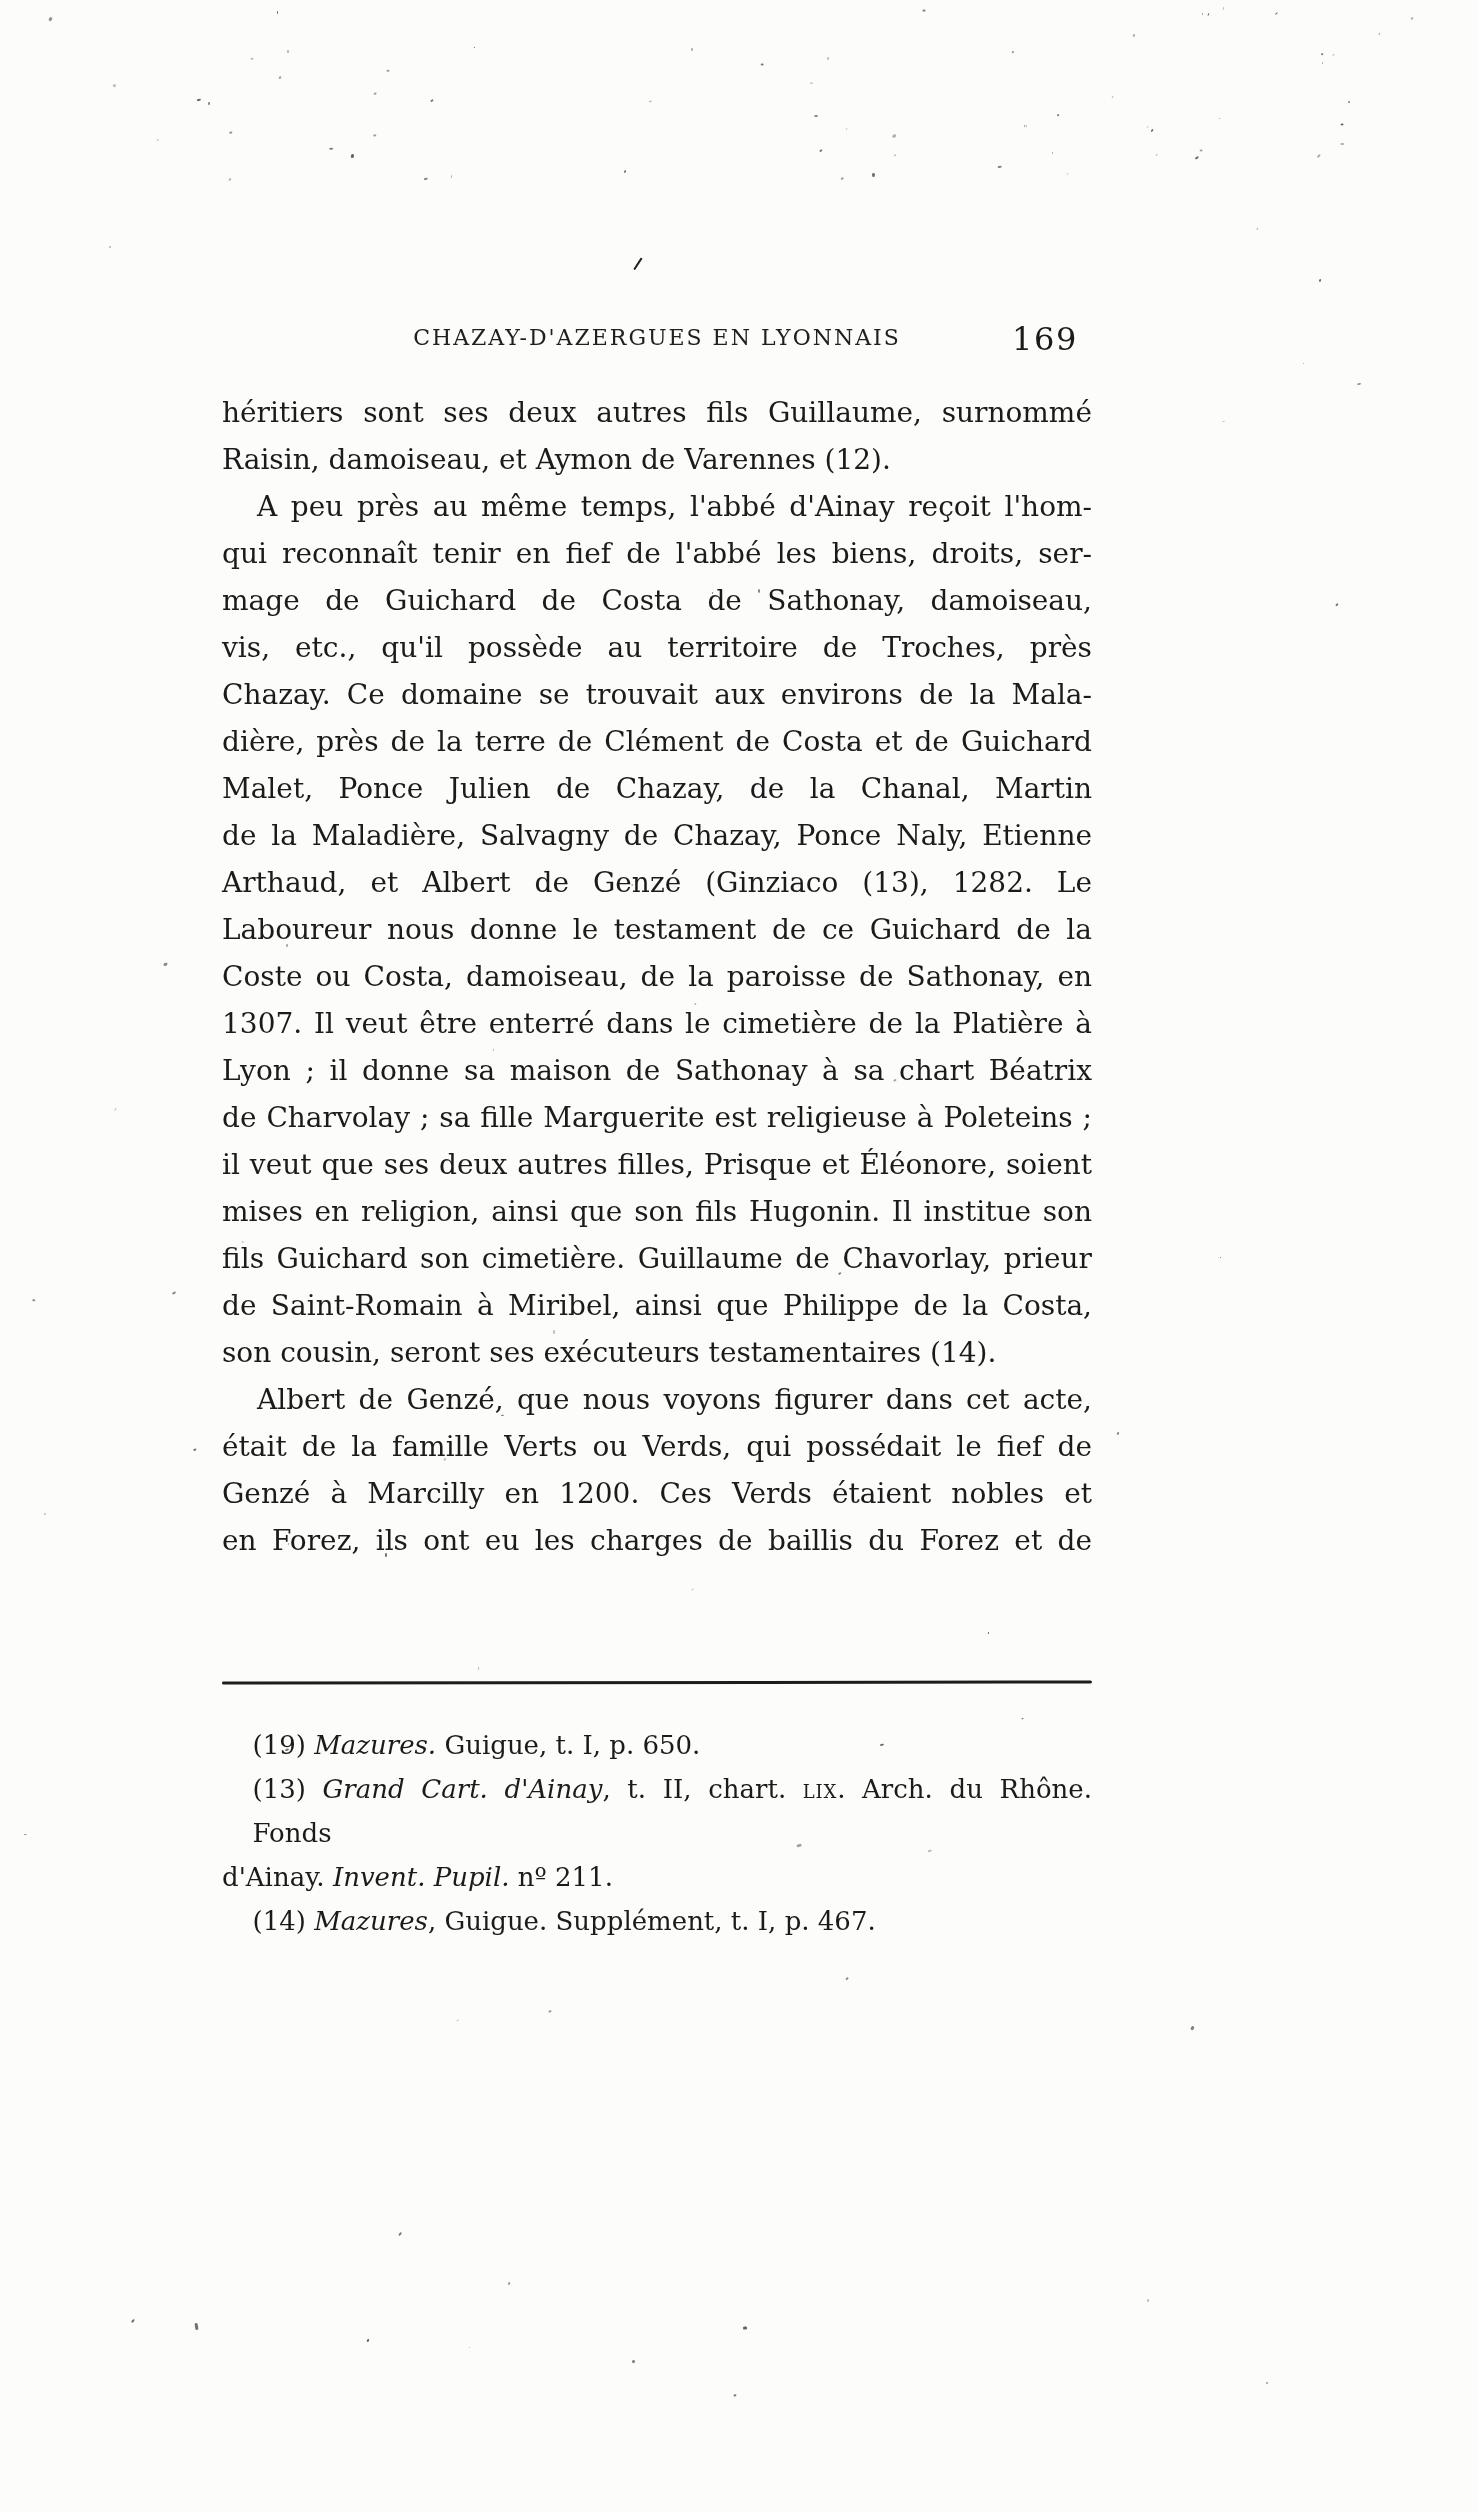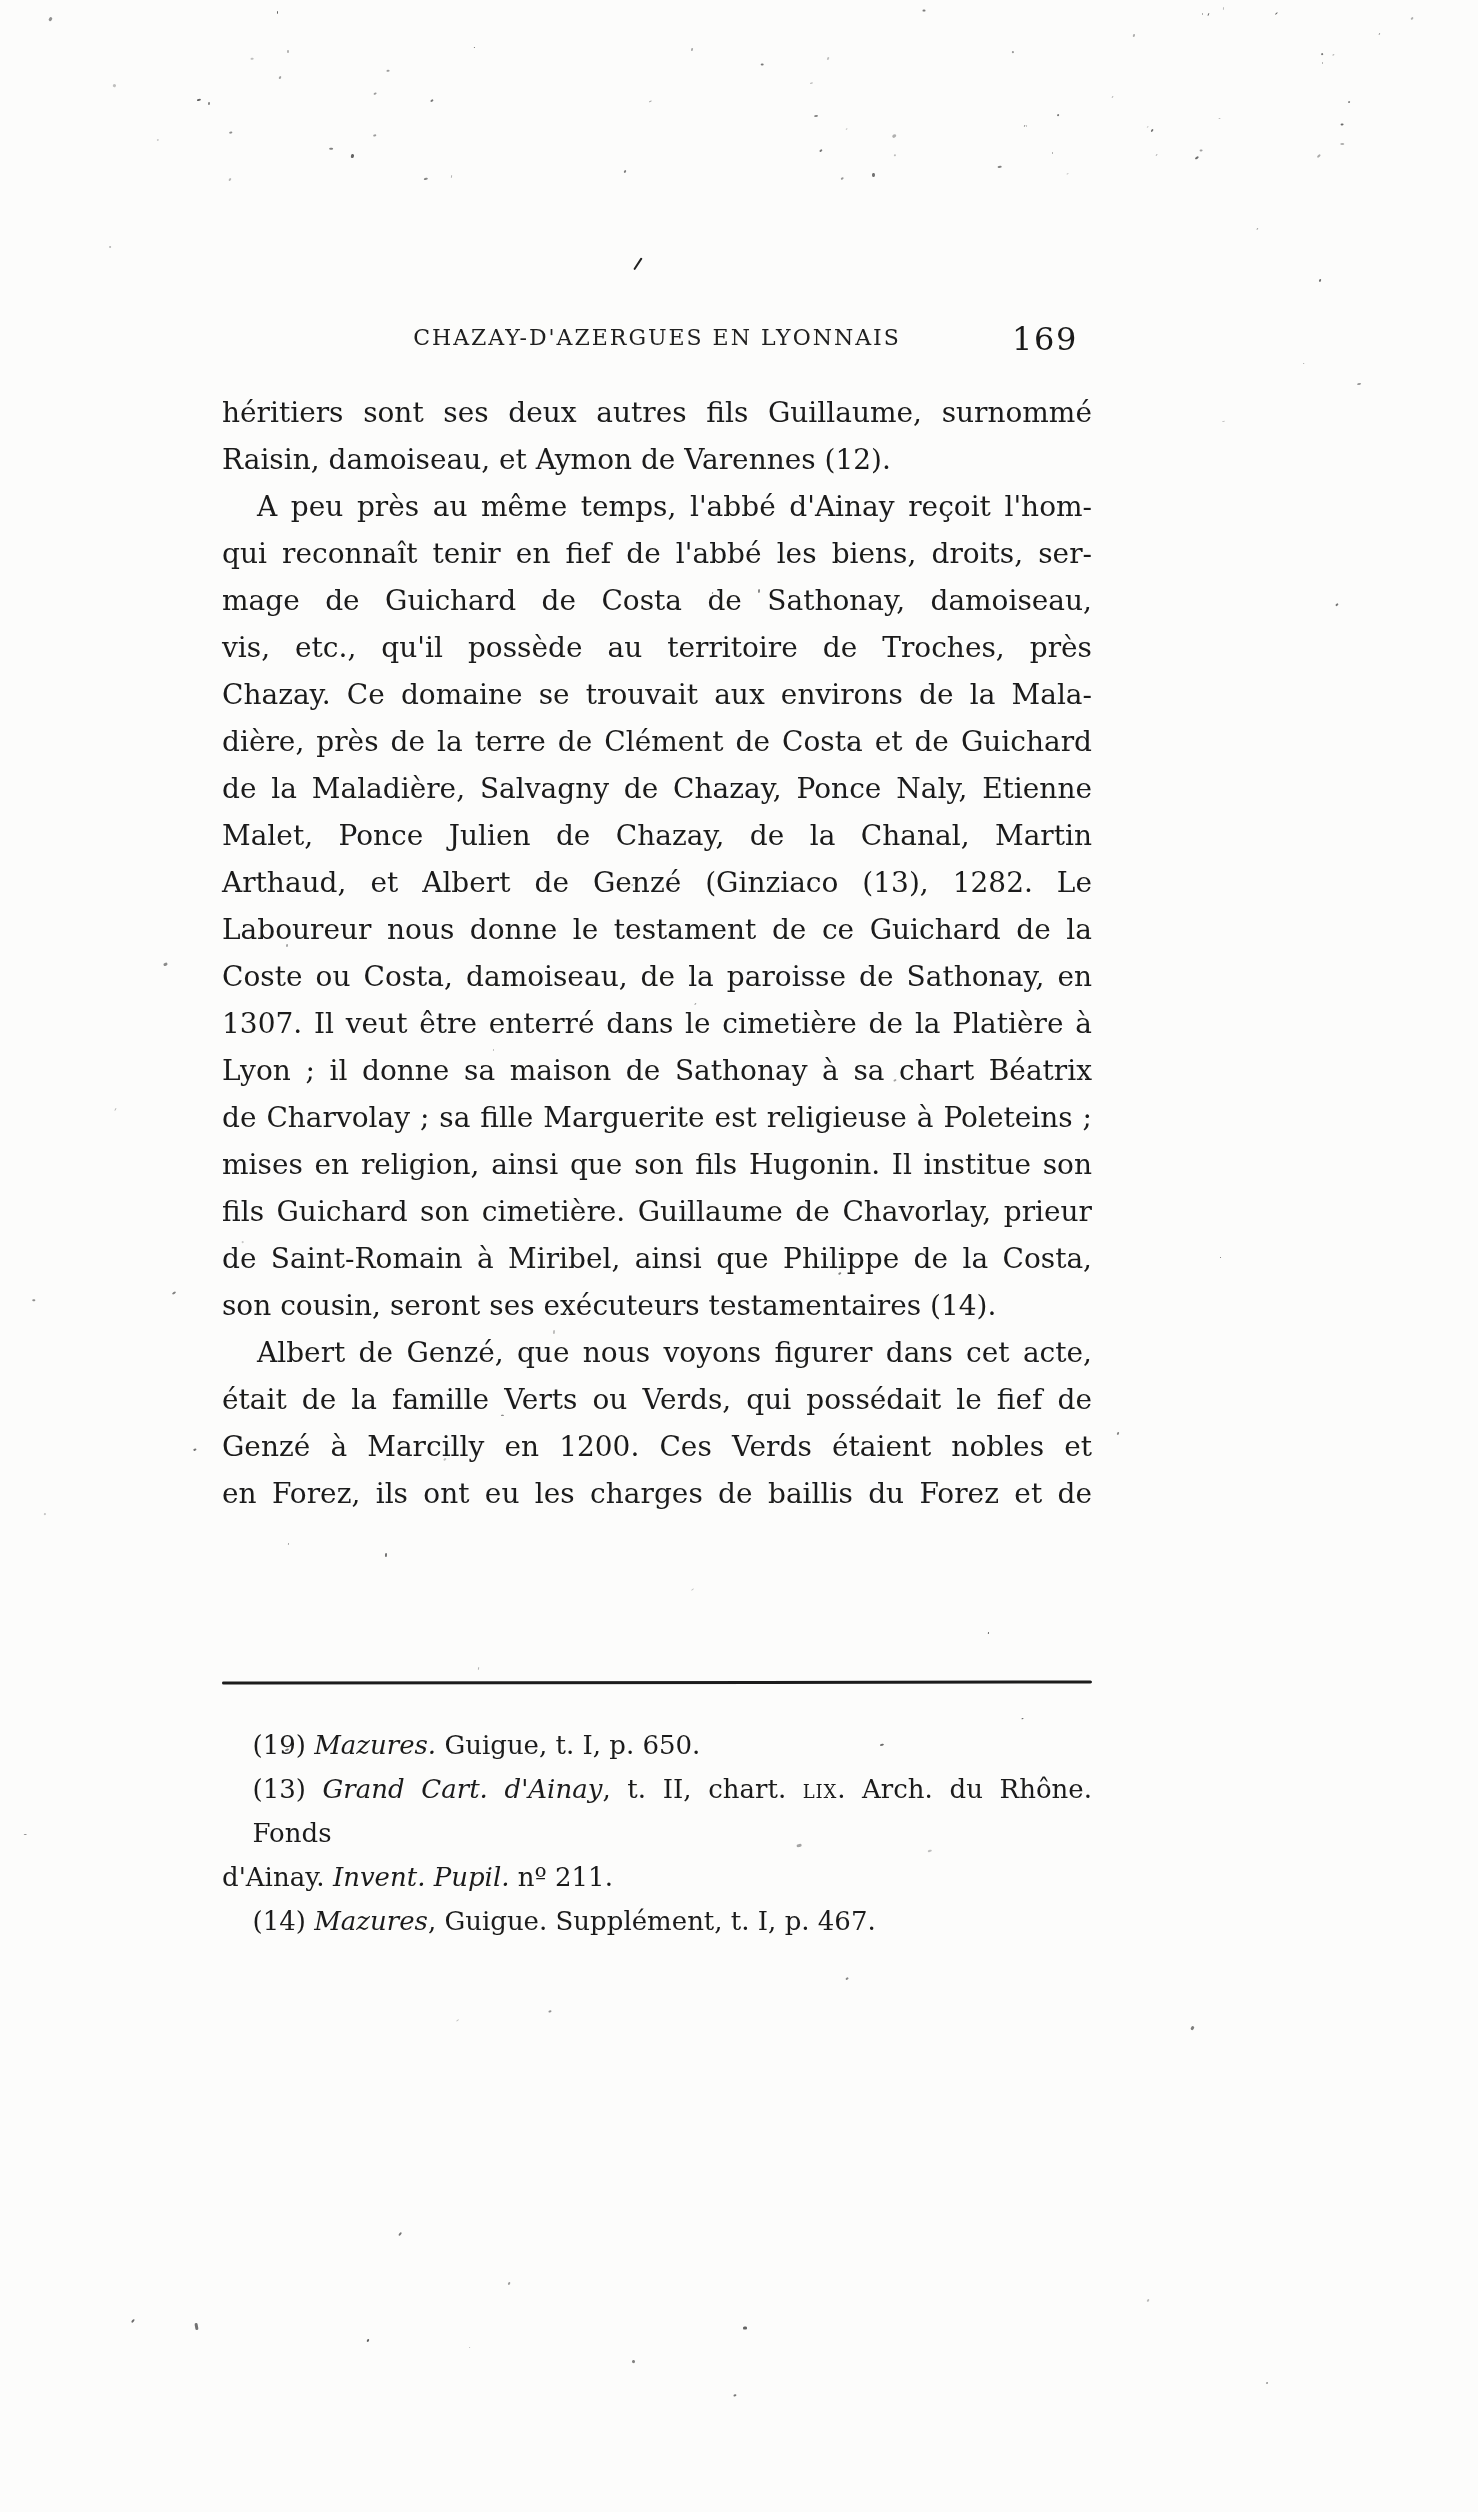--- a/index.html
+++ b/index.html
@@ -242,28 +242,29 @@
 
   <main class="body-text" id="body">
       <div class="line">héritiers sont ses deux autres fils Guillaume, surnommé</div>
       <div class="line nojust">Raisin, damoiseau, et Aymon de Varennes (12).</div>
       <div class="line indent">A peu près au même temps, l'abbé d'Ainay reçoit l'hom-</div>
       <div class="line">qui reconnaît tenir en fief de l'abbé les biens, droits, ser-</div>
       <div class="line">mage de Guichard de Costa de Sathonay, damoiseau,</div>
       <div class="line">vis, etc., qu'il possède au territoire de Troches, près</div>
       <div class="line">Chazay. Ce domaine se trouvait aux environs de la Mala-</div>
       <div class="line">dière, près de la terre de Clément de Costa et de Guichard</div>
+      <div class="line">Malet, Ponce Julien de Chazay, de la Chanal, Martin</div>
       <div class="line">de la Maladière, Salvagny de Chazay, Ponce Naly, Etienne</div>
-      <div class="line">Malet, Ponce Julien de Chazay, de la Chanal, Martin</div>
       <div class="line">Arthaud, et Albert de Genzé (Ginziaco (13), 1282. Le</div>
       <div class="line">Laboureur nous donne le testament de ce Guichard de la</div>
       <div class="line">Coste ou Costa, damoiseau, de la paroisse de Sathonay, en</div>
       <div class="line">1307. Il veut être enterré dans le cimetière de la Platière à</div>
       <div class="line">Lyon ; il donne sa maison de Sathonay à sa chart Béatrix</div>
       <div class="line">de Charvolay ; sa fille Marguerite est religieuse à Poleteins ;</div>
+      <div class="line">il veut que ses deux autres filles, Prisque et Éléonore, soient</div>
       <div class="line">mises en religion, ainsi que son fils Hugonin. Il institue son</div>
       <div class="line">fils Guichard son cimetière. Guillaume de Chavorlay, prieur</div>
       <div class="line">de Saint-Romain à Miribel, ainsi que Philippe de la Costa,</div>
       <div class="line nojust">son cousin, seront ses exécuteurs testamentaires (14).</div>
       <div class="line indent">Albert de Genzé, que nous voyons figurer dans cet acte,</div>
       <div class="line">était de la famille Verts ou Verds, qui possédait le fief de</div>
       <div class="line">Genzé à Marcilly en 1200. Ces Verds étaient nobles et</div>
       <div class="line">en Forez, ils ont eu les charges de baillis du Forez et de</div>
     </main>
 

